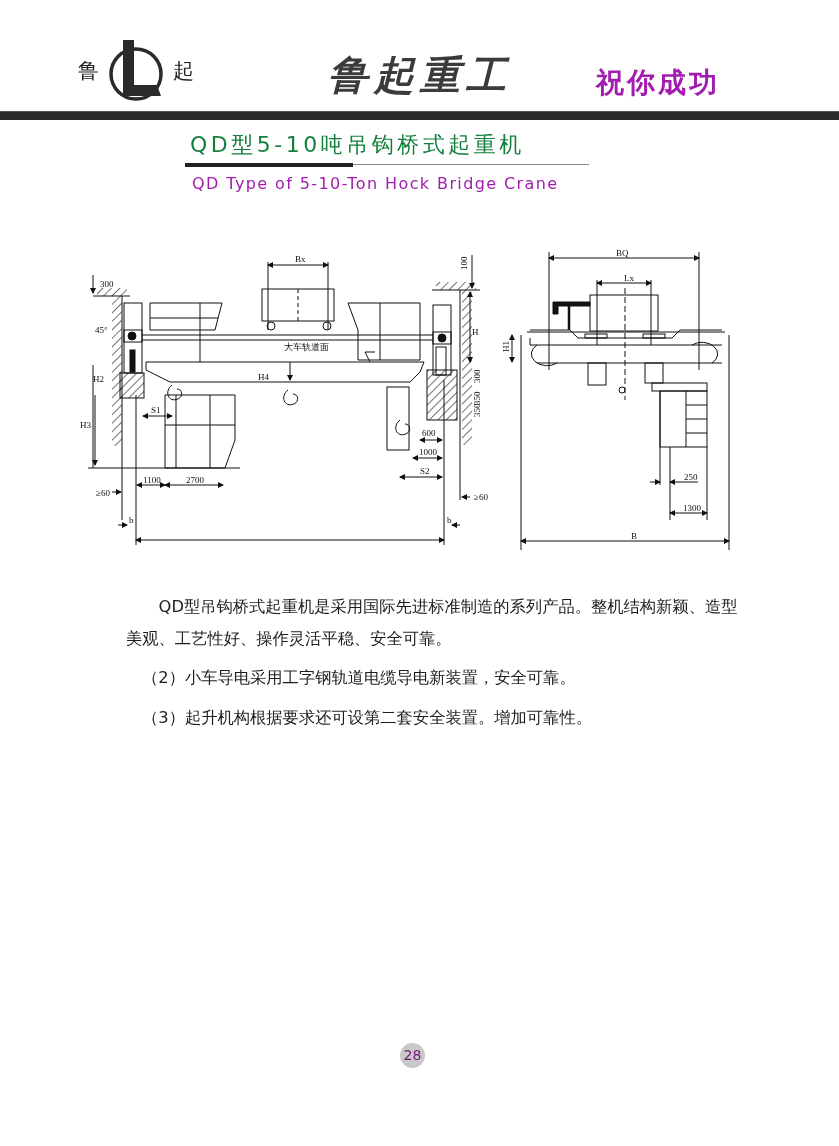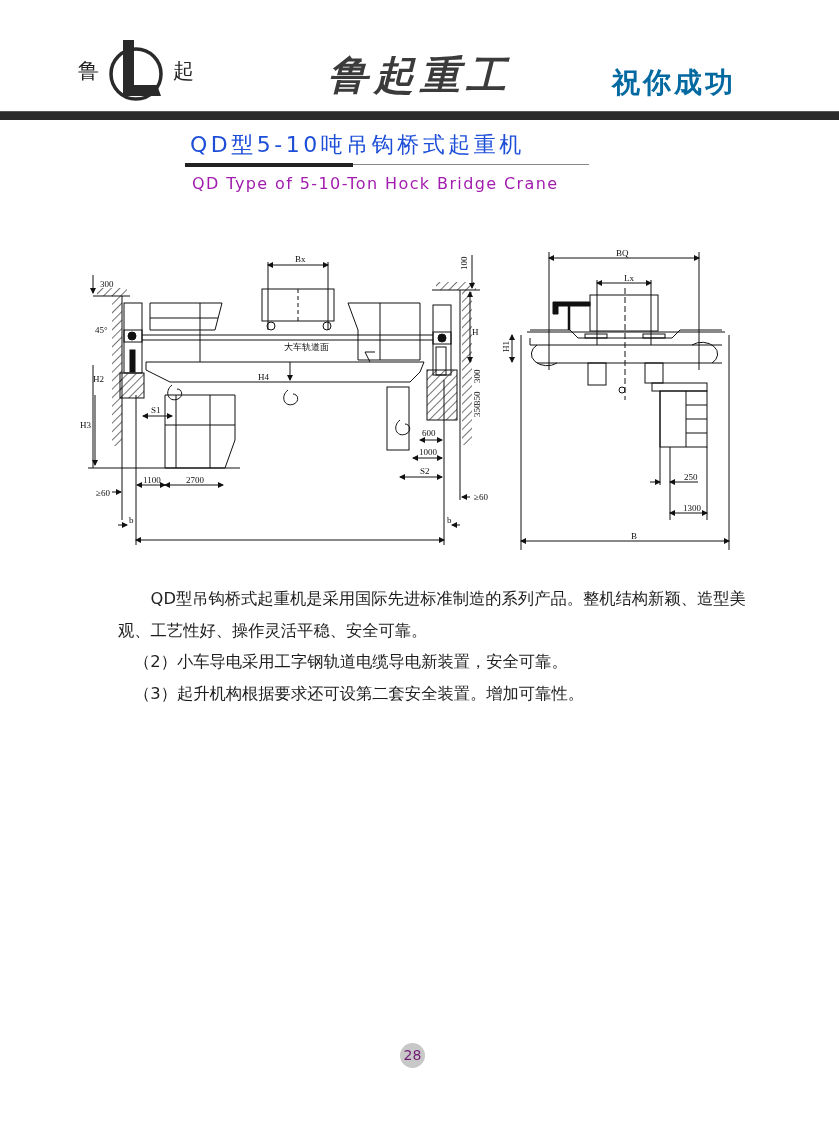--- a/index.html
+++ b/index.html
@@ -2,29 +2,29 @@
 <html><head>
 <meta charset="utf-8">
 <style>
   html, body { margin:0; padding:0; background:#ffffff; }
   body { width:839px; height:1146px; position:relative; overflow:hidden; font-family:"DejaVu Sans", sans-serif; color:#1a1a1a; }
   .header { position:absolute; left:0; top:0; width:839px; height:120px; }
   .logo-left { position:absolute; left:78px; top:36px; height:70px; display:flex; align-items:center; }
   .logo-char { font-size:21px; color:#222; font-family:"DejaVu Sans", sans-serif; }
   .logo-mark { width:58px; height:66px; margin:0 8px; }
   .brand { position:absolute; left:328px; top:48px; font-family:"DejaVu Serif", serif; font-size:40px; font-weight:bold; font-style:italic; letter-spacing:6px; color:#3b3b3b; }
-  .slogan { position:absolute; left:612px; top:64px; font-family:"DejaVu Serif", serif; font-size:28px; font-weight:bold; letter-spacing:3px; color:#0369a1; }
+  .slogan { position:absolute; left:596px; top:64px; font-family:"DejaVu Serif", serif; font-size:28px; font-weight:bold; letter-spacing:3px; color:#a21caf; }
   .header-bar { position:absolute; left:0; top:111px; width:839px; height:8px; background:#2b2b2b; border-top:1px solid #555; }
-  .title-zh { position:absolute; left:190px; top:130px; font-size:22px; letter-spacing:3.5px; color:#1d4ed8; }
+  .title-zh { position:absolute; left:190px; top:130px; font-size:22px; letter-spacing:3.5px; color:#15803d; }
   .title-underline-thick { position:absolute; left:185px; top:163px; width:168px; height:4px; background:#222; }
   .title-underline-thin { position:absolute; left:353px; top:164px; width:236px; height:1px; background:#888; }
   .title-en { position:absolute; left:192px; top:174px; font-size:16px; letter-spacing:1.4px; color:#a21caf; }
   .diagram { position:absolute; left:80px; top:245px; width:680px; height:315px; }
   .body-text { position:absolute; left:118px; top:583px; width:640px; font-size:16.3px; line-height:31.5px; color:#1d1d1d; }
-  .body-text p { margin:0; }
+  .body-text p { margin:8px; }
   .indent { text-indent:2em; }
   .feature { padding-left:16px; }
   .page-num { position:absolute; left:400px; top:1043px; width:25px; height:25px; border-radius:50%; background:#c8c8c8; font-size:14px; line-height:25px; text-align:center; color:#701a75; }
   .dim { font-family:"Liberation Serif", serif; font-size:9px; fill:#111; }
 </style>
 </head>
 <body>
 
 <div class="header">
   <div class="logo-left">

